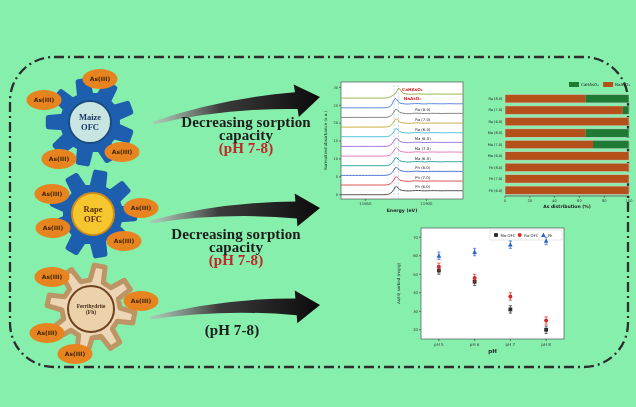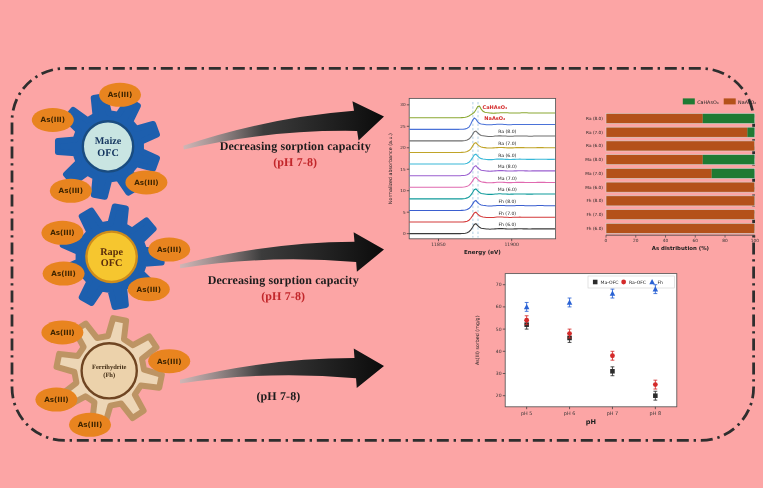--- a/index.html
+++ b/index.html
@@ -1,21 +1,21 @@
 <!DOCTYPE html>
 <html><head>
 <meta charset="utf-8">
 <style>
   *{margin:0;padding:0;box-sizing:border-box}
   html,body{width:636px;height:407px;background:#fff}
   body{font-family:"Liberation Sans",sans-serif}
-  .stage{position:relative;width:636px;height:407px;background:#fca5a5;overflow:hidden}
+  .stage{position:relative;width:636px;height:407px;background:#86efac;overflow:hidden}
   #scene{position:absolute;left:0;top:0}
   .cap{position:absolute;text-align:center;font-family:"Liberation Serif",serif;
-       font-weight:bold;font-size:10px;line-height:13px;letter-spacing:.1px}
+       font-weight:bold;font-size:15px;line-height:13px;letter-spacing:.1px}
   .cap span{display:block}
   .chart{position:absolute}
   .chart svg{display:block}
 </style>
 </head>
 <body>
 
 <div class="stage">
   <svg id="scene" width="636" height="407">
       <rect x="10" y="57" width="618" height="310" rx="44" fill="none" stroke="#2e2e2e" stroke-width="2.3" stroke-dasharray="10 4 2 4"></rect>

